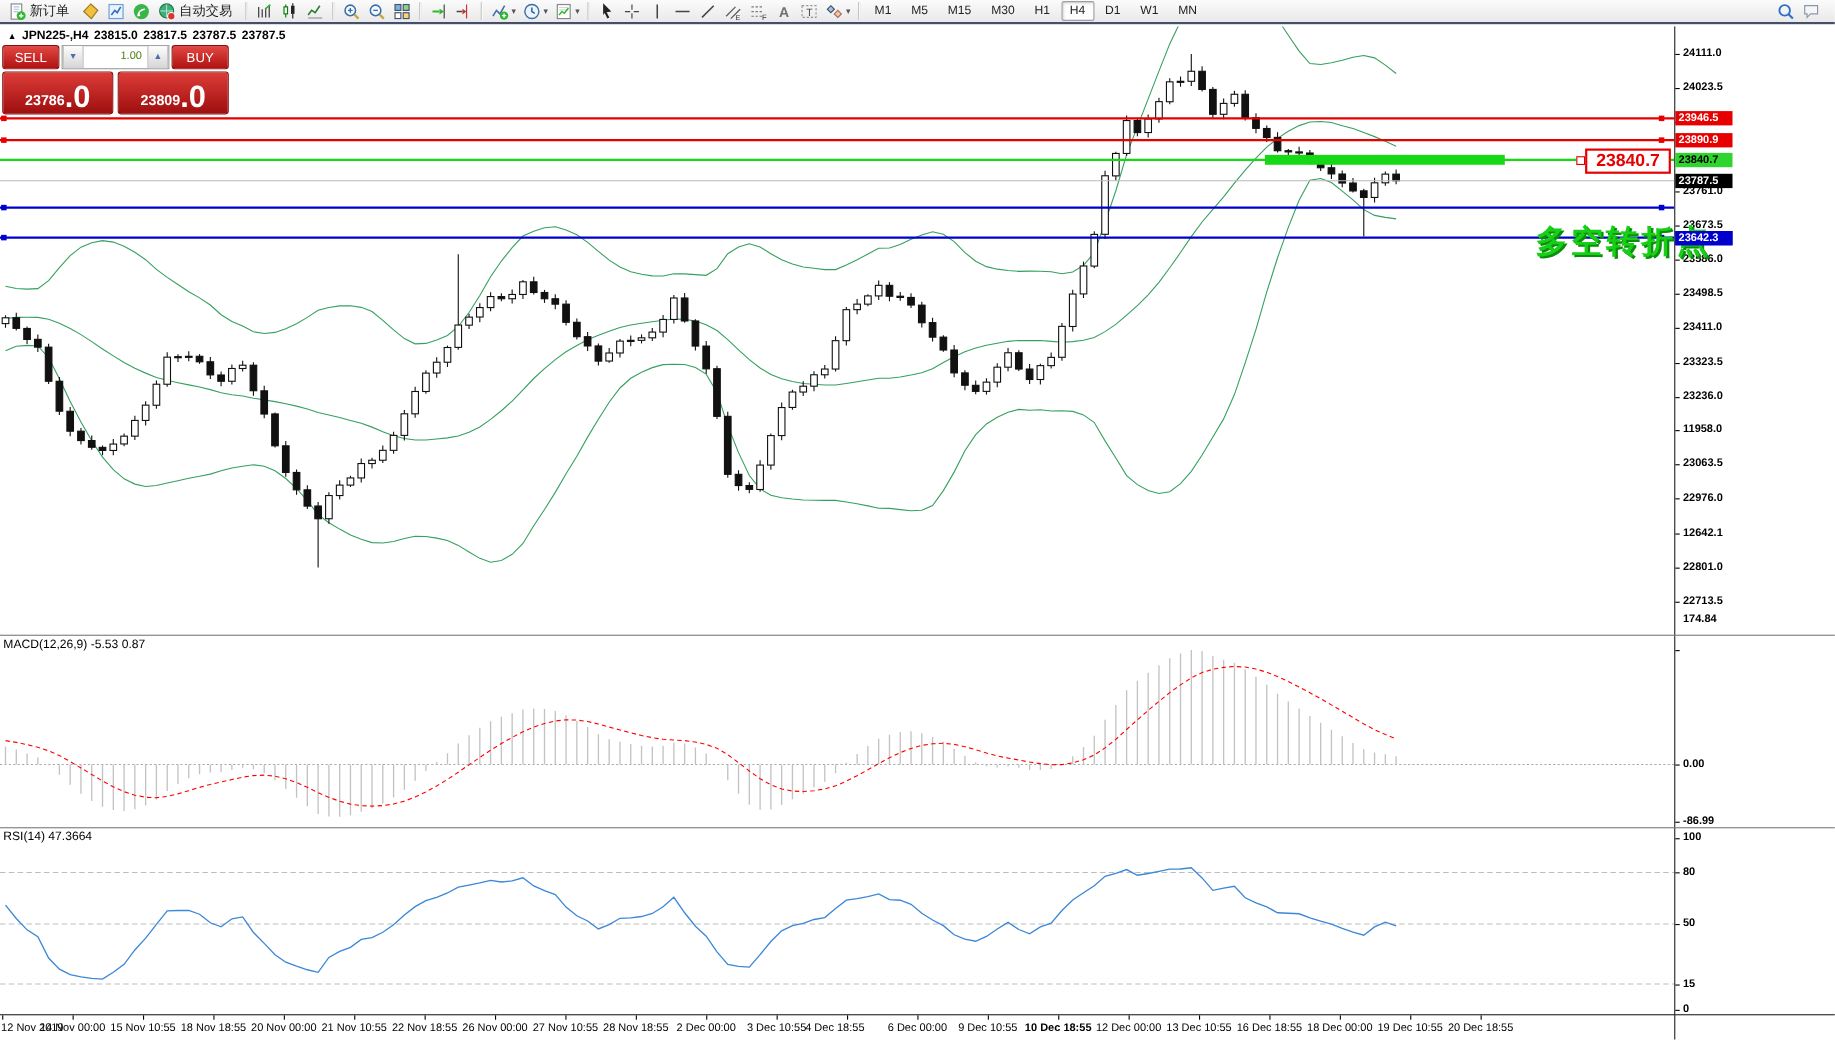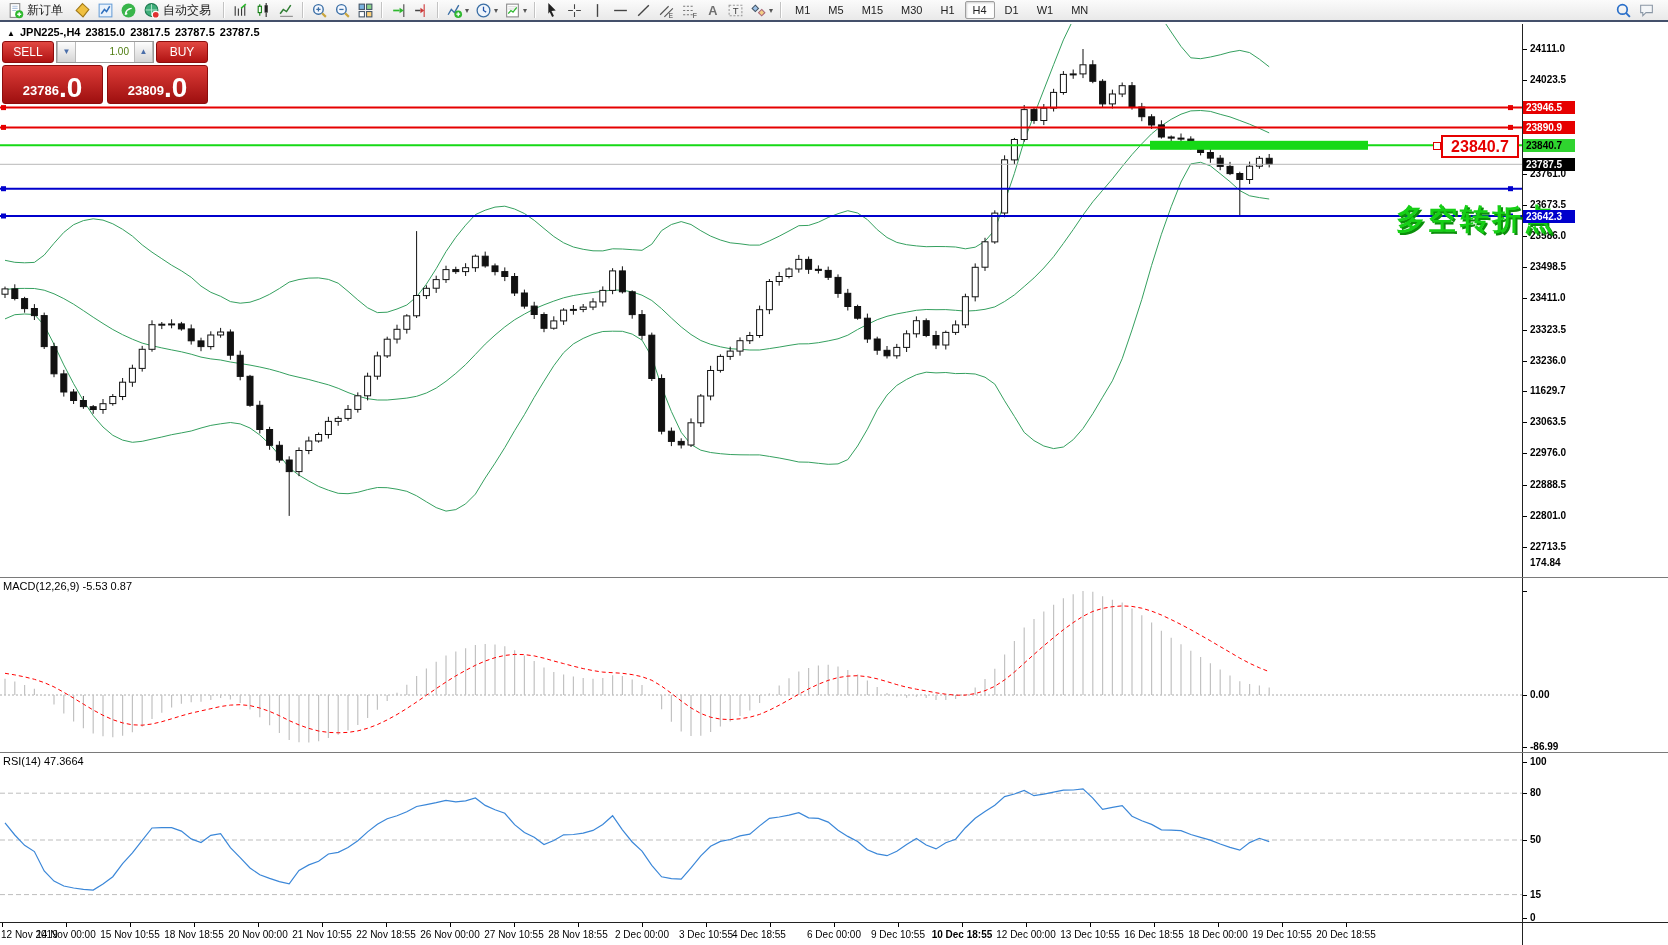--- a/index.html
+++ b/index.html
@@ -700,27 +700,27 @@
       <div class="ticklab" style="top: 206px;">23586.0</div>
       <div class="tick" style="top: 243px;"></div>
       <div class="ticklab" style="top: 237px;">23498.5</div>
       <div class="tick" style="top: 274px;"></div>
       <div class="ticklab" style="top: 268px;">23411.0</div>
       <div class="tick" style="top: 306px;"></div>
       <div class="ticklab" style="top: 300px;">23323.5</div>
       <div class="tick" style="top: 337px;"></div>
       <div class="ticklab" style="top: 331px;">23236.0</div>
       <div class="tick" style="top: 367px;"></div>
-      <div class="ticklab" style="top: 361px;">11629.7</div>
+      <div class="ticklab" style="top: 361px;">11958.0</div>
       <div class="tick" style="top: 398px;"></div>
       <div class="ticklab" style="top: 392px;">23063.5</div>
       <div class="tick" style="top: 429px;"></div>
       <div class="ticklab" style="top: 423px;">22976.0</div>
       <div class="tick" style="top: 461px;"></div>
-      <div class="ticklab" style="top: 455px;">22888.5</div>
+      <div class="ticklab" style="top: 455px;">12642.1</div>
       <div class="tick" style="top: 492px;"></div>
       <div class="ticklab" style="top: 486px;">22801.0</div>
       <div class="tick" style="top: 523px;"></div>
       <div class="ticklab" style="top: 517px;">22713.5</div>
       <div class="tick" style="top: 567px;"></div>
       <div class="ticklab" style="top: 533px;">174.84</div>
       <div class="tick" style="top: 671px;"></div>
       <div class="ticklab" style="top: 665px;">0.00</div>
       <div class="tick" style="top: 723px;"></div>
       <div class="ticklab" style="top: 717px;">-86.99</div>

